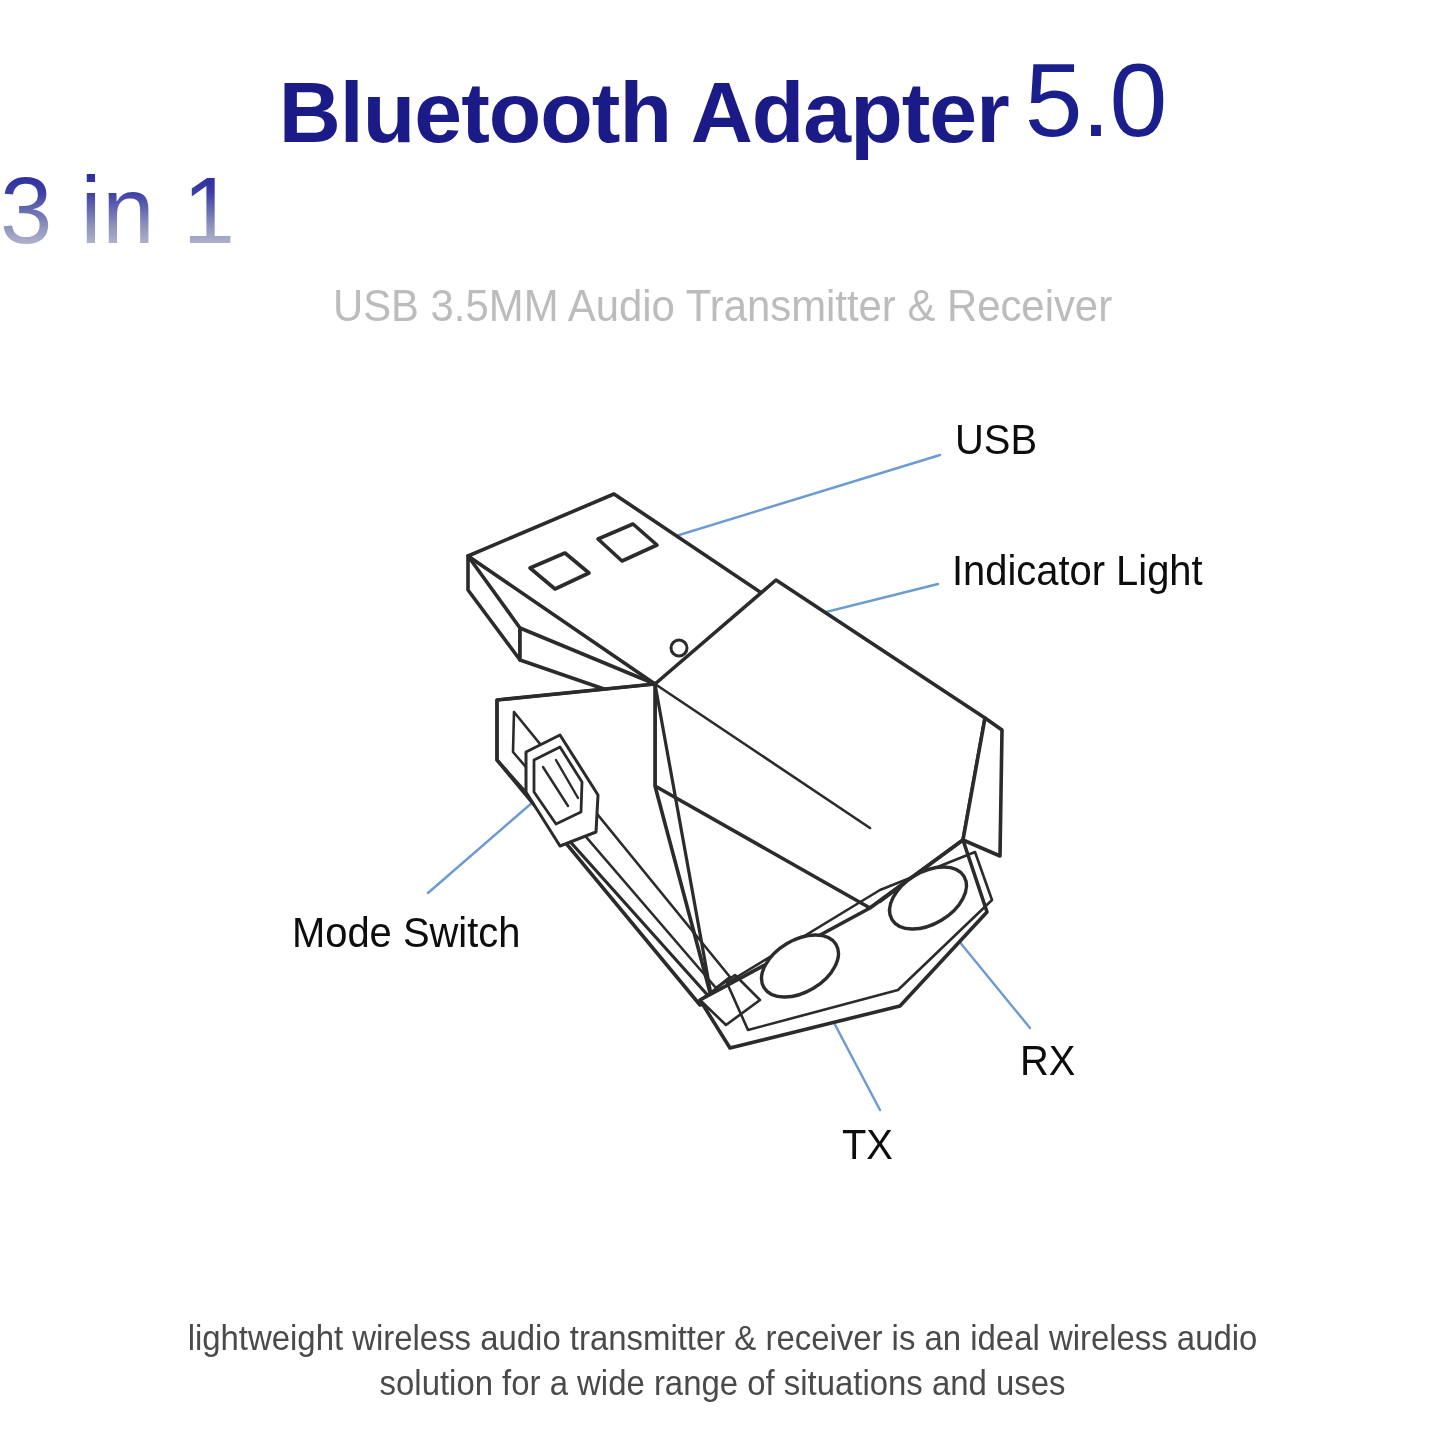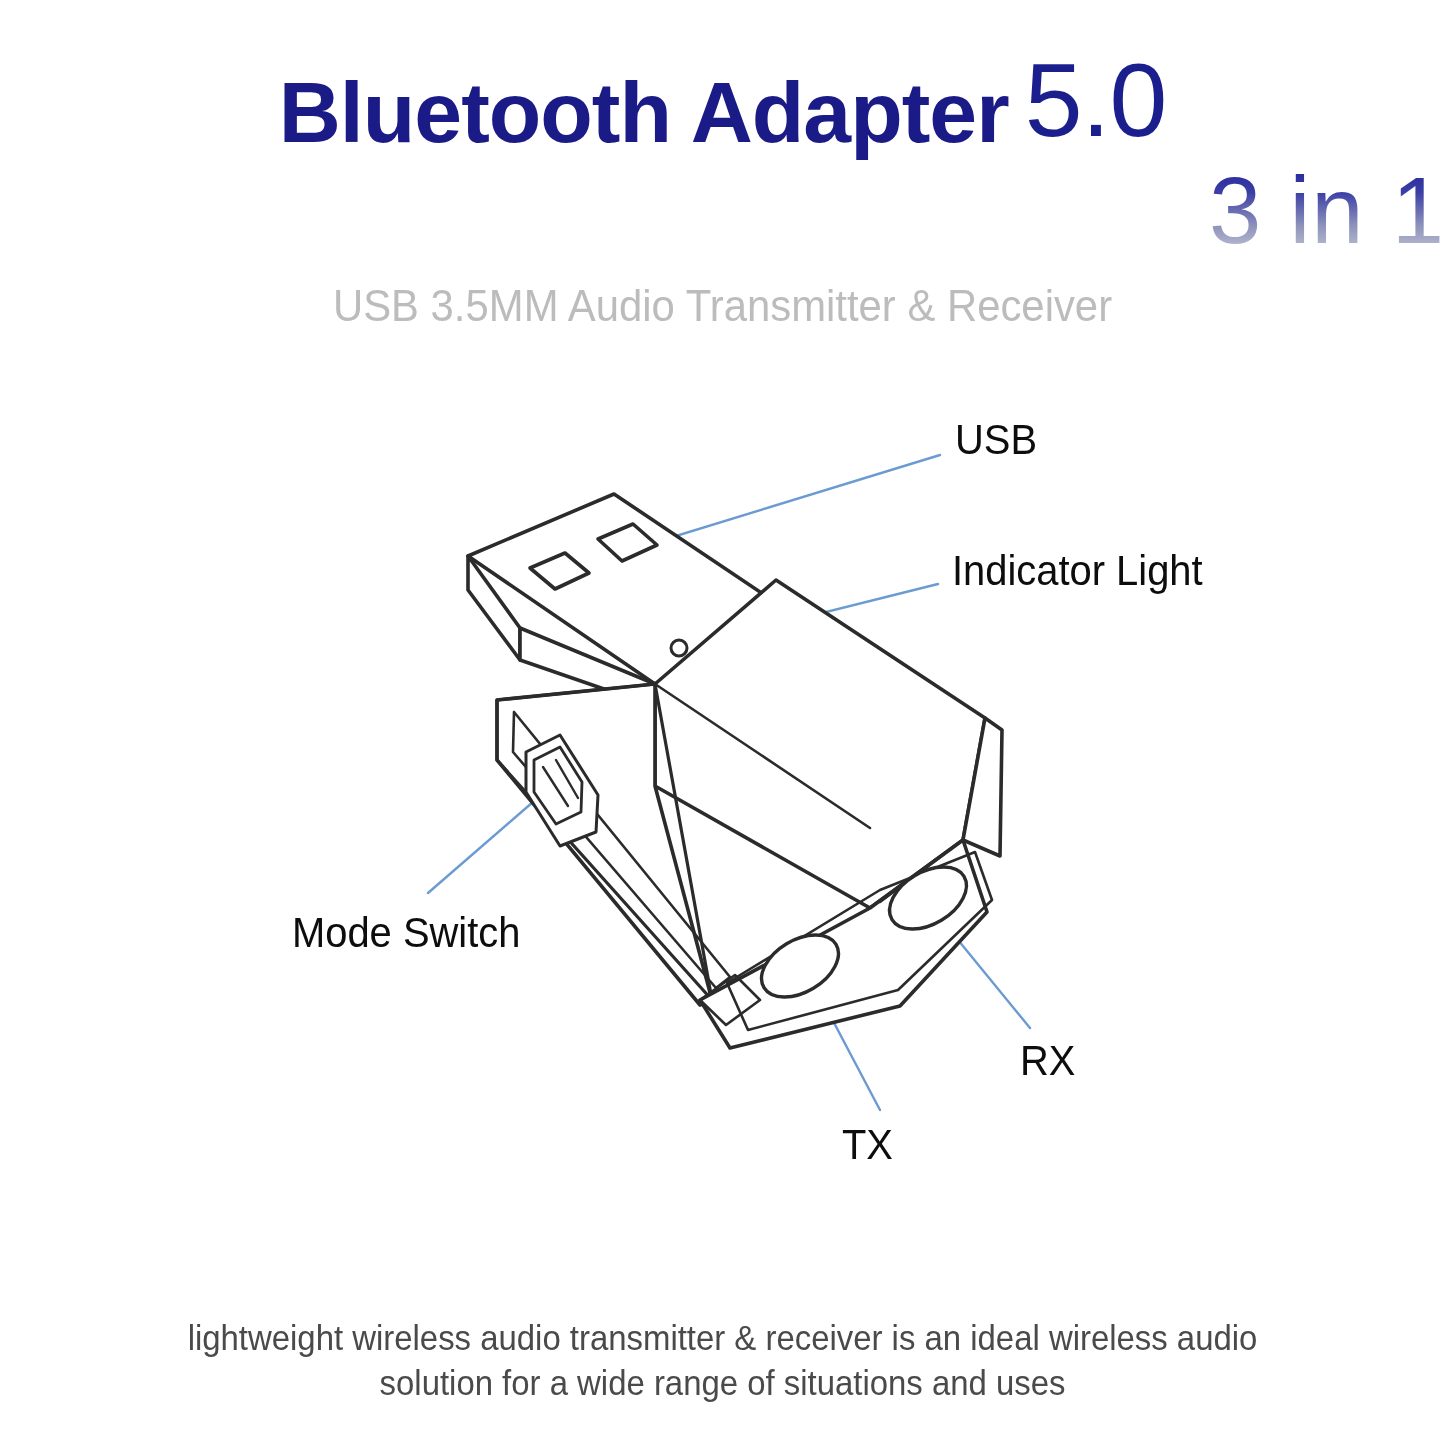--- a/index.html
+++ b/index.html
@@ -57,21 +57,21 @@
     margin-left: 16px;
     position: relative;
     top: -6px;
   }
 
   .title-3in1 {
     position: absolute;
     left: 0;
     top: 164px;
     width: 1445px;
-    text-align: right;
+    text-align: left;
     white-space: nowrap;
     font-size: 94px;
     font-weight: normal;
     line-height: 1;
     letter-spacing: 1px;
     background: linear-gradient(to bottom, #23249a 0%, #3b3fa5 30%, #8e93bb 66%, #c9cbd8 100%);
     -webkit-background-clip: text;
     background-clip: text;
     color: transparent;
     -webkit-text-fill-color: transparent;

